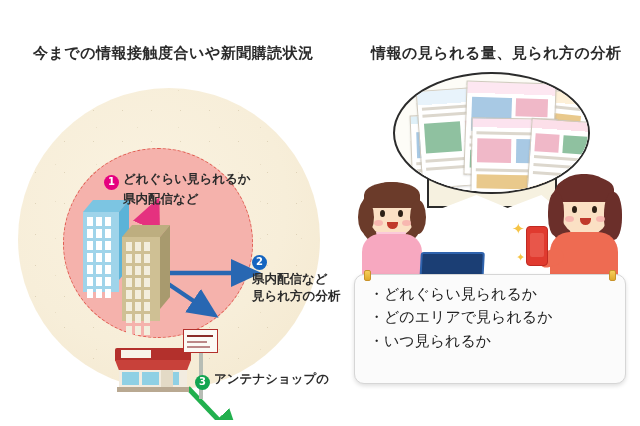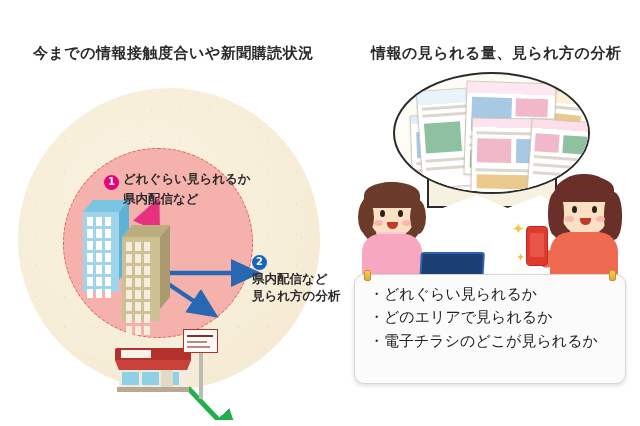--- a/index.html
+++ b/index.html
@@ -351,20 +351,21 @@
     <div class="l2"><span>県内配信など</span></div>
   </div>
 
   <div class="callout" id="callout-2">
     <div><span class="badge blue">2</span></div>
     <div><span>県内配信など</span></div>
     <div><span>見られ方の分析</span></div>
   </div>
 
   <div class="callout" id="callout-3">
+    <div><span class="badge green">3</span><span>アンテナショップの</span></div>
   </div>
 </div>
 
 <div id="right-panel">
 
   <div class="bubble-tail"></div>
   <div class="bubble-cover"></div>
 
   <div class="bubble-oval">
     <div class="flyers">
@@ -457,16 +458,16 @@
     <span class="sparkle" style="left:-26px;top:48px;">✦</span>
     <span class="sparkle" style="left:-22px;top:78px;font-size:11px;">✦</span>
   </div>
 
   <div id="bullets-box">
     <div class="pin l"></div>
     <div class="pin r"></div>
     <ul>
       <li>どれぐらい見られるか</li>
       <li>どのエリアで見られるか</li>
-      <li>電子チラシのどこが見られるか</li>
+      <li>いつ見られるか</li>
     </ul>
   </div>
 </div>
 
 </body></html>

